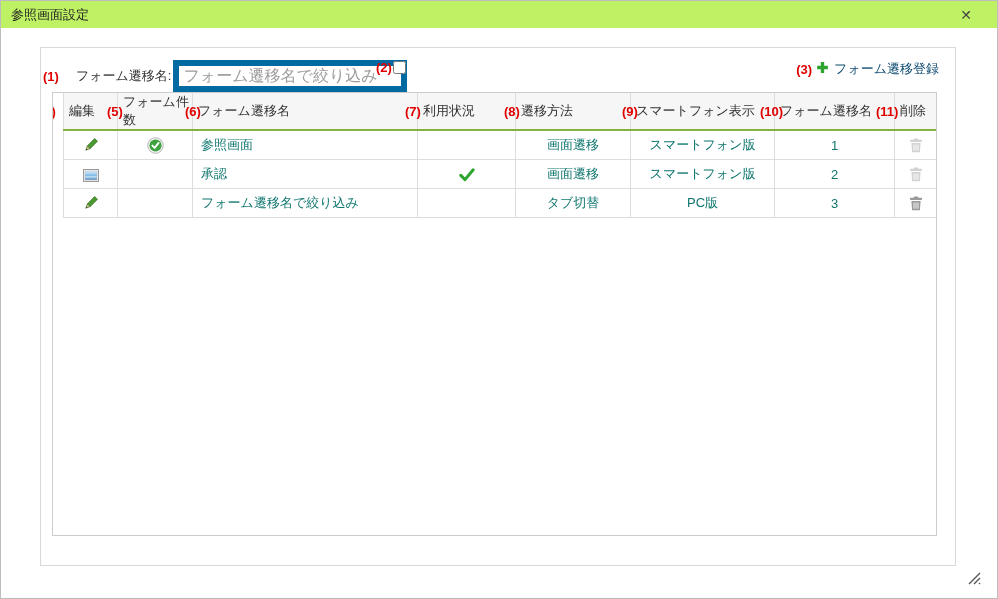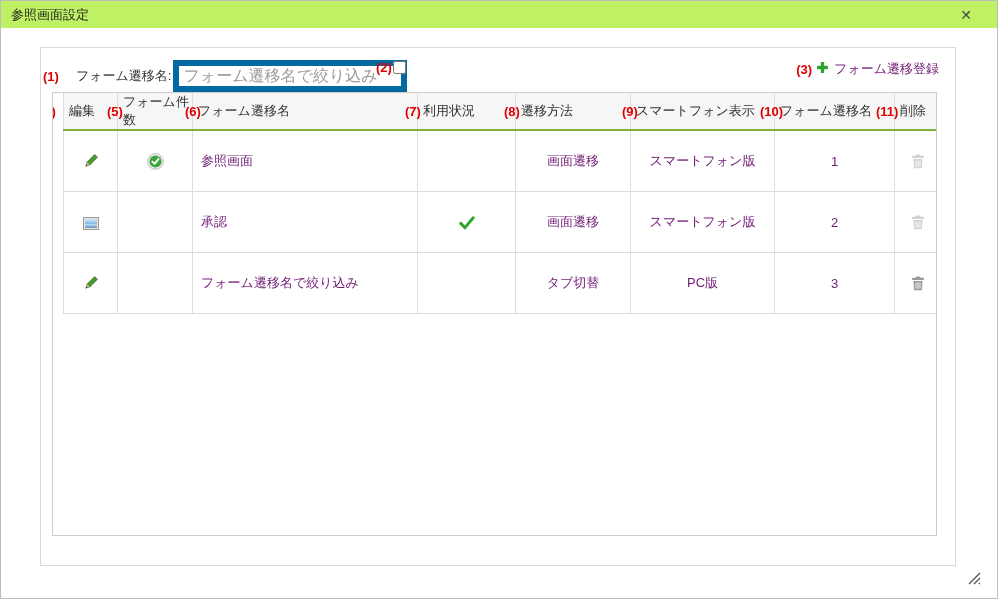--- a/index.html
+++ b/index.html
@@ -10,34 +10,34 @@
   .panel{position:absolute;left:39px;top:46px;width:916px;height:519px;border:1px solid #d9d9d9;box-sizing:border-box;background:#fff;}
   .marker{color:#e00000;font-weight:bold;white-space:nowrap;}
   .filter-left{position:absolute;left:2px;top:12px;display:flex;align-items:center;white-space:nowrap;}
   .filter-left .lbl{margin-left:17px;}
   .filter-input{width:214px;height:20px;border:6px solid #0369a1;margin-left:2px;padding:0 4px;font-size:16px;color:#333;font-family:inherit;}
   .filter-input::placeholder{color:#9b9b9b;}
   .filter-check{position:absolute;left:335px;top:12px;display:flex;align-items:center;white-space:nowrap;}
   .filter-check input{width:13px;height:13px;margin:0 4px 0 1px;}
   .register{position:absolute;right:16px;top:12px;display:flex;align-items:center;white-space:nowrap;}
   .register .plus{margin:0 5px 0 4px;display:inline-block;}
-  .register a{color:#701a75;text-decoration:none;cursor:pointer;}
+  .register a{color:#0c4a6e;text-decoration:none;cursor:pointer;}
   .table-wrap{position:absolute;left:11px;top:44px;width:885px;height:444px;border:1px solid #ccc;box-sizing:border-box;overflow:hidden;background:#fff;}
   table{border-collapse:collapse;table-layout:fixed;width:873px;margin-left:10px;}
   th{position:relative;height:25px;background:#f6f6f6;border:1px solid #ddd;border-top:none;border-bottom:2px solid #83b13d;font-weight:normal;text-align:left;padding:0 0 0 5px;font-size:13px;color:#333;overflow:visible;}
   th .marker{position:absolute;top:50%;transform:translateY(-50%);}
   th:nth-child(1) .marker{left:-24px;}
   th:nth-child(2) .marker{left:-11px;}
   th:nth-child(3) .marker{left:-8px;}
   th:nth-child(4) .marker{left:-13px;}
   th:nth-child(5) .marker{left:-12px;}
   th:nth-child(6) .marker{left:-9px;}
   th:nth-child(7) .marker{left:-15px;}
   th:nth-child(8) .marker{left:-19px;text-align:center;}
-  td{height:28px;border:1px solid #ddd;font-size:13px;color:#701a75;text-align:center;padding:16px;}
+  td{height:28px;border:1px solid #ddd;font-size:13px;color:#0f766e;text-align:center;padding:0;}
   td.name{text-align:left;padding-left:8px;}
   td .ico{display:inline-block;vertical-align:middle;line-height:0;}
   .trash{color:#d2d2d2;}
   .trash.enabled{color:#9a9a9a;}
   .resize-handle{position:absolute;right:14px;bottom:11px;line-height:0;cursor:nwse-resize;}
 </style>
 </head>
 <body>
 
 <div class="dialog">

